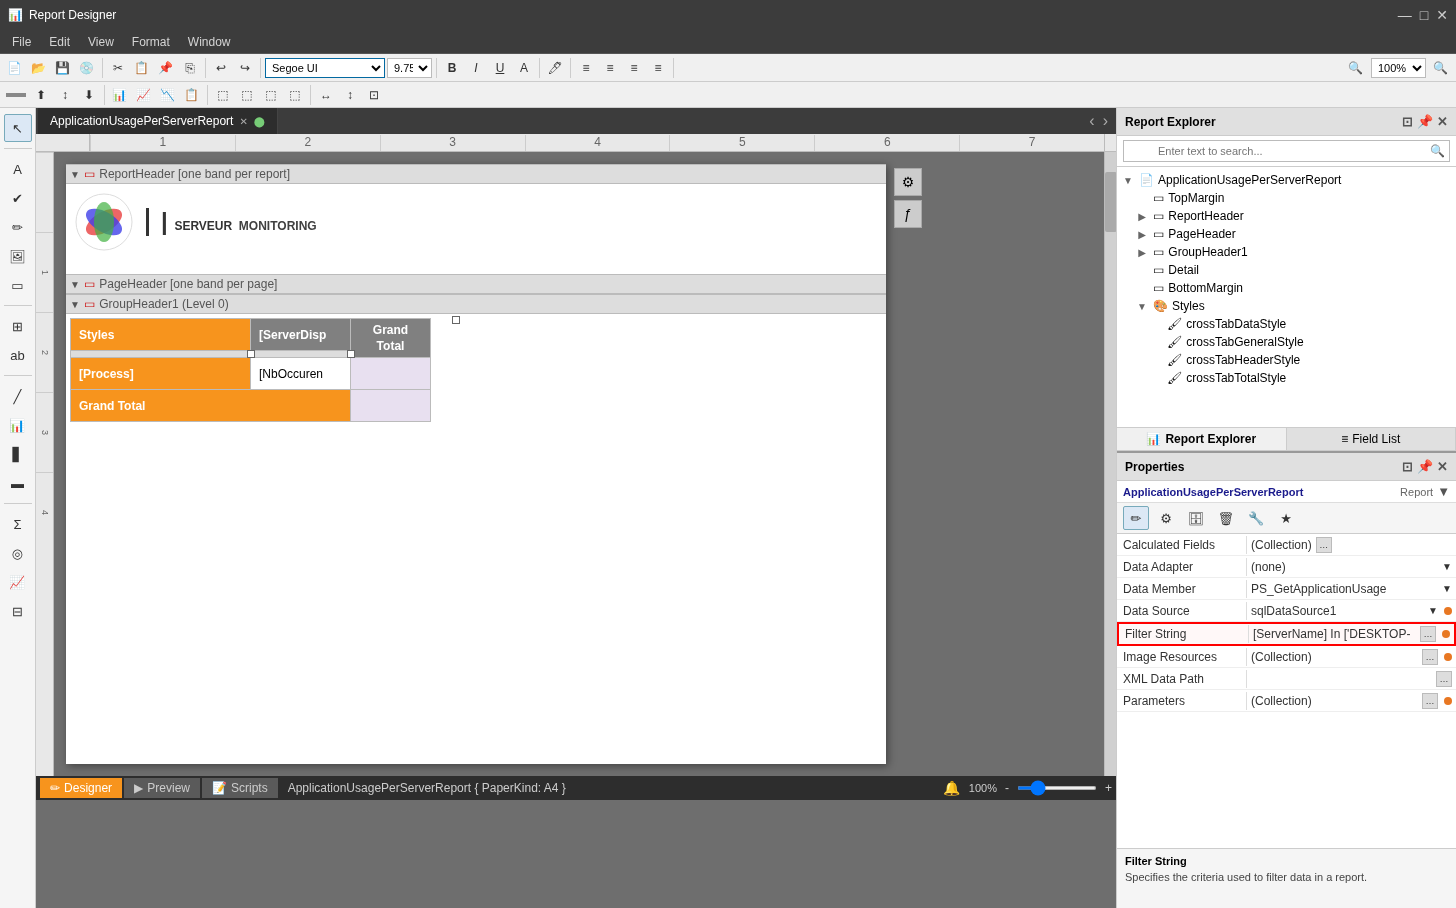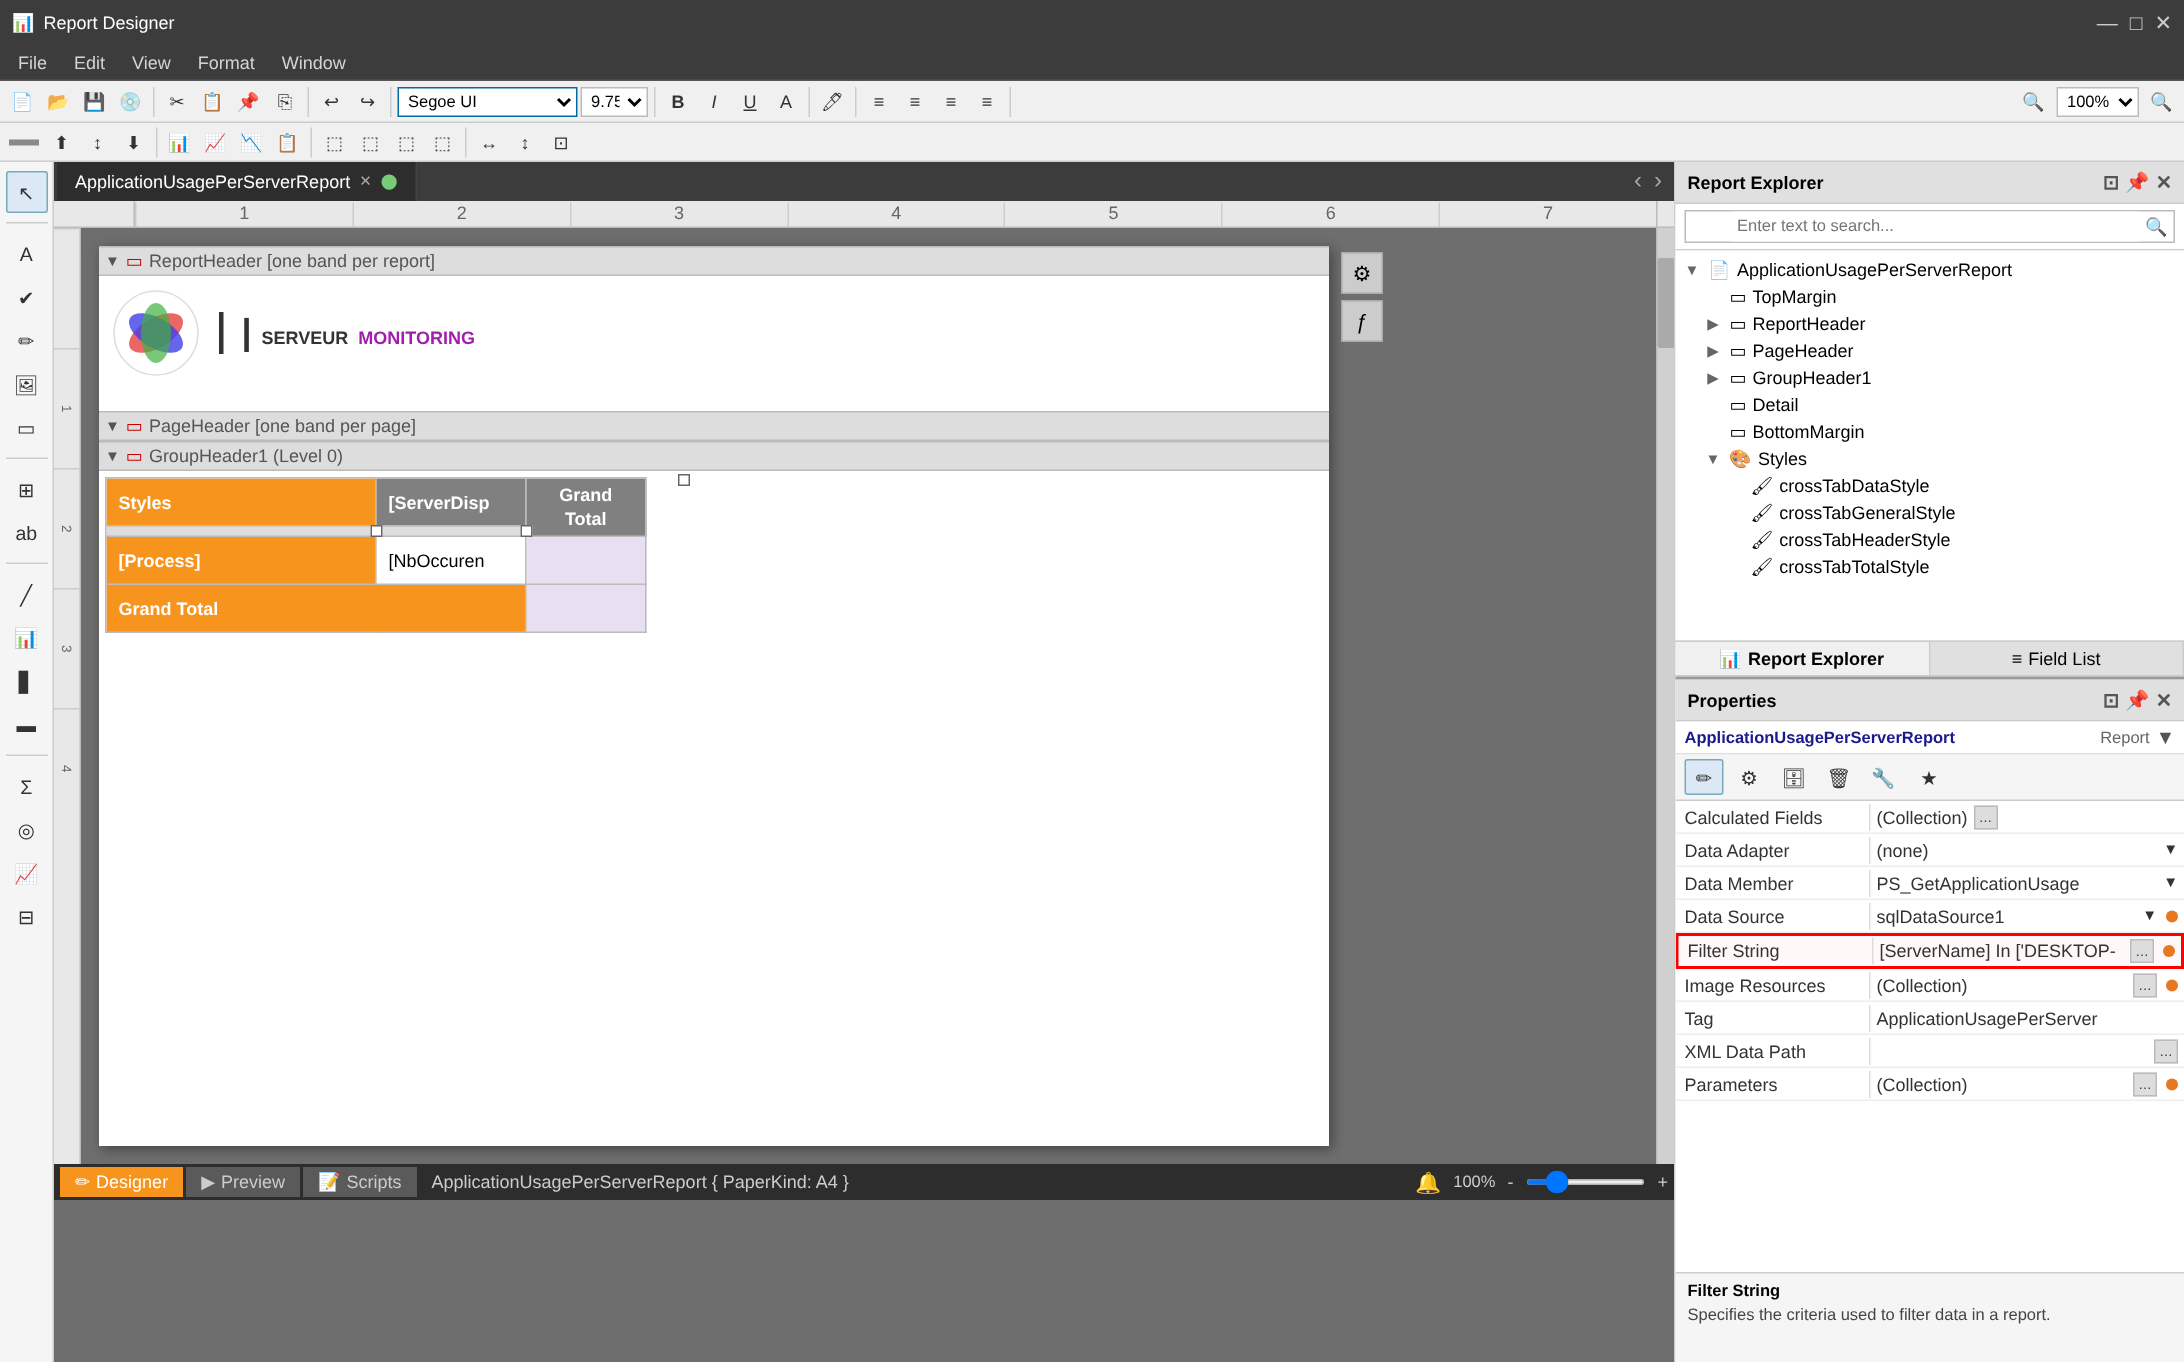--- a/index.html
+++ b/index.html
@@ -605,21 +605,21 @@
                 <div style="width:60px;height:60px;position:relative;flex-shrink:0;">
                   <svg width="60" height="60" viewBox="0 0 60 60" xmlns="http://www.w3.org/2000/svg">
                     <circle cx="30" cy="30" r="28" fill="none" stroke="#ddd" stroke-width="1"></circle>
 
                     <ellipse cx="30" cy="30" rx="20" ry="10" fill="#e84040" opacity="0.8" transform="rotate(-30 30 30)"></ellipse>
                     <ellipse cx="30" cy="30" rx="20" ry="10" fill="#4040e8" opacity="0.8" transform="rotate(30 30 30)"></ellipse>
                     <ellipse cx="30" cy="30" rx="10" ry="20" fill="#40b040" opacity="0.7"></ellipse>
                   </svg>
                 </div>
                 <div style="font-size:24px;font-weight:bold;color:#333;border-left:3px solid #333;padding-left:12px;">
-                  | <span style="color:#333;">SERVEUR</span> <span style="color:#a21caf;">MONITORING</span>
+                  | <span style="color:#333;">SERVEUR</span> <span style="color:#404040;">MONITORING</span>
                 </div>
               </div>
             </div>
 
             <div class="band-header">
               <span class="band-toggle">▼</span>
               <span class="band-icon">▭</span>
               <span>PageHeader [one band per page]</span>
             </div>
 
@@ -888,28 +888,20 @@
           <div class="prop-name">
             <span>Image Resources</span>
           </div>
           <div class="prop-value">
             <span style="flex:1;">(Collection)</span>
             <div class="prop-btn">…</div>
             <div class="prop-indicator"></div>
           </div>
         </div>
 
-        <div class="prop-row">
-          <div class="prop-name">
-            <span>Tag</span>
-          </div>
-          <div class="prop-value">
-            <span style="flex:1;">ApplicationUsagePerServer</span>
-          </div>
-        </div>
 
         <div class="prop-row">
           <div class="prop-name">
             <span>XML Data Path</span>
           </div>
           <div class="prop-value">
             <span style="flex:1;"></span>
             <div class="prop-btn">…</div>
           </div>
         </div>

